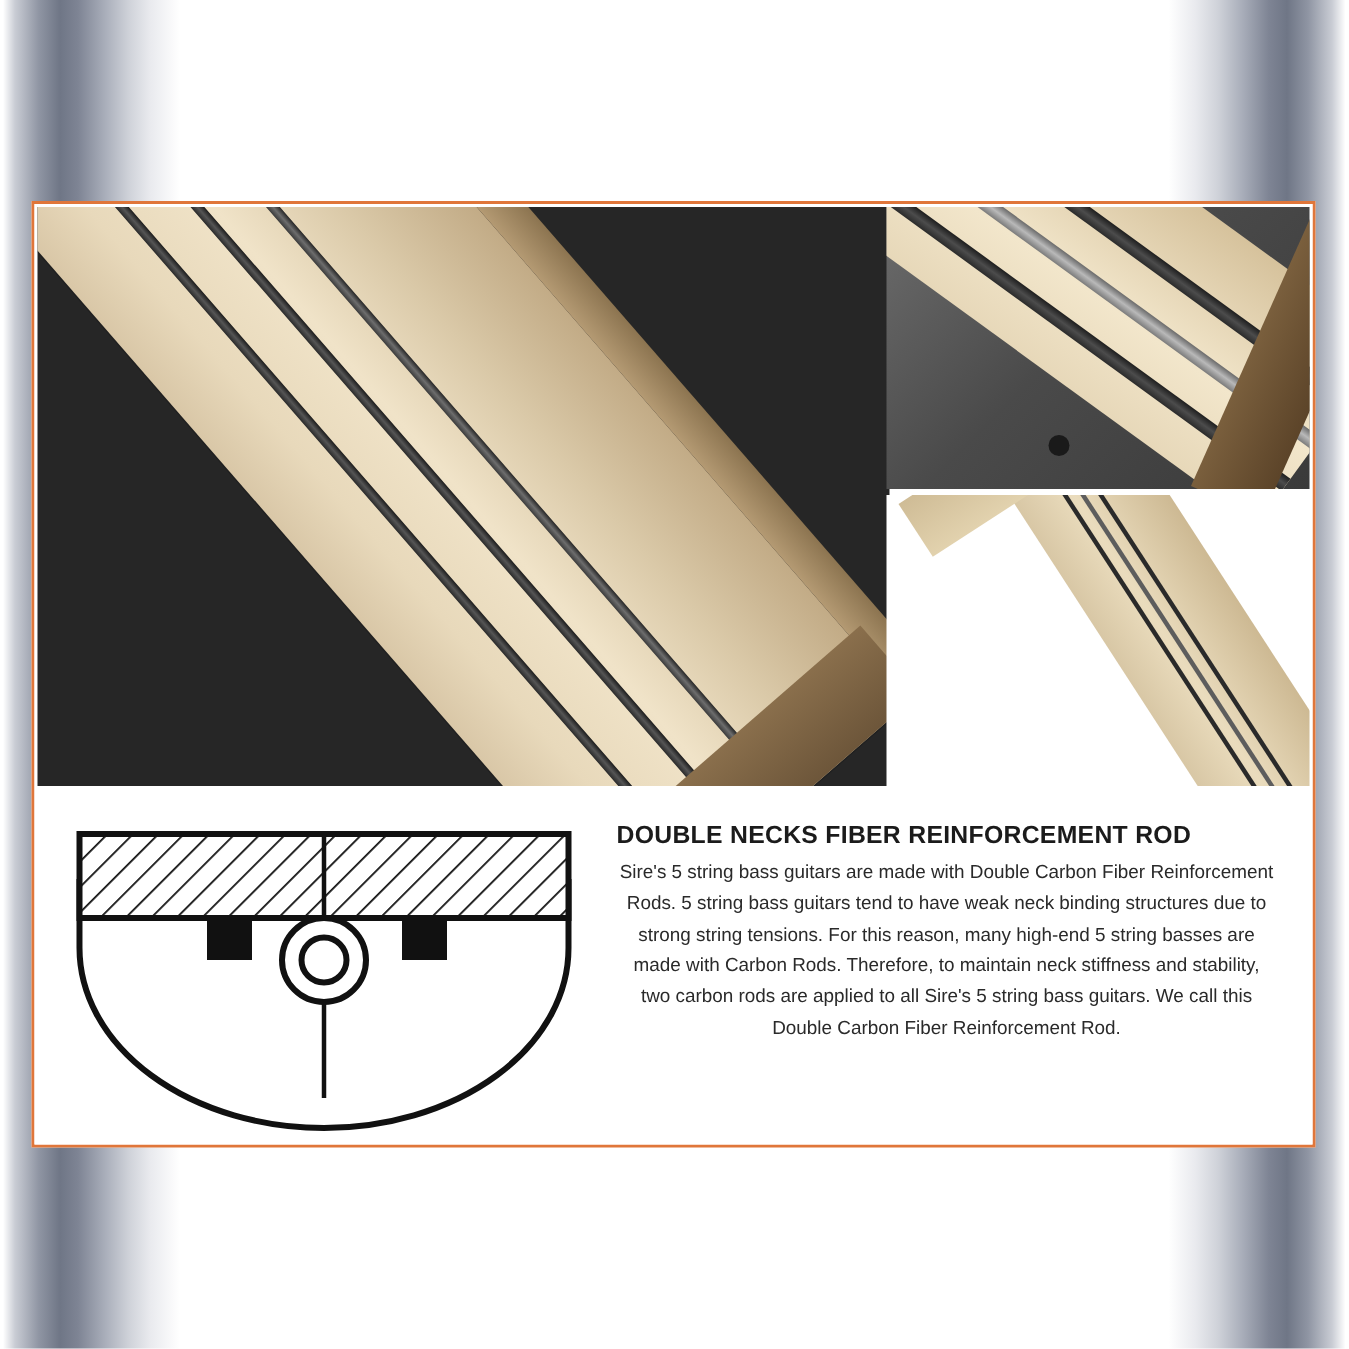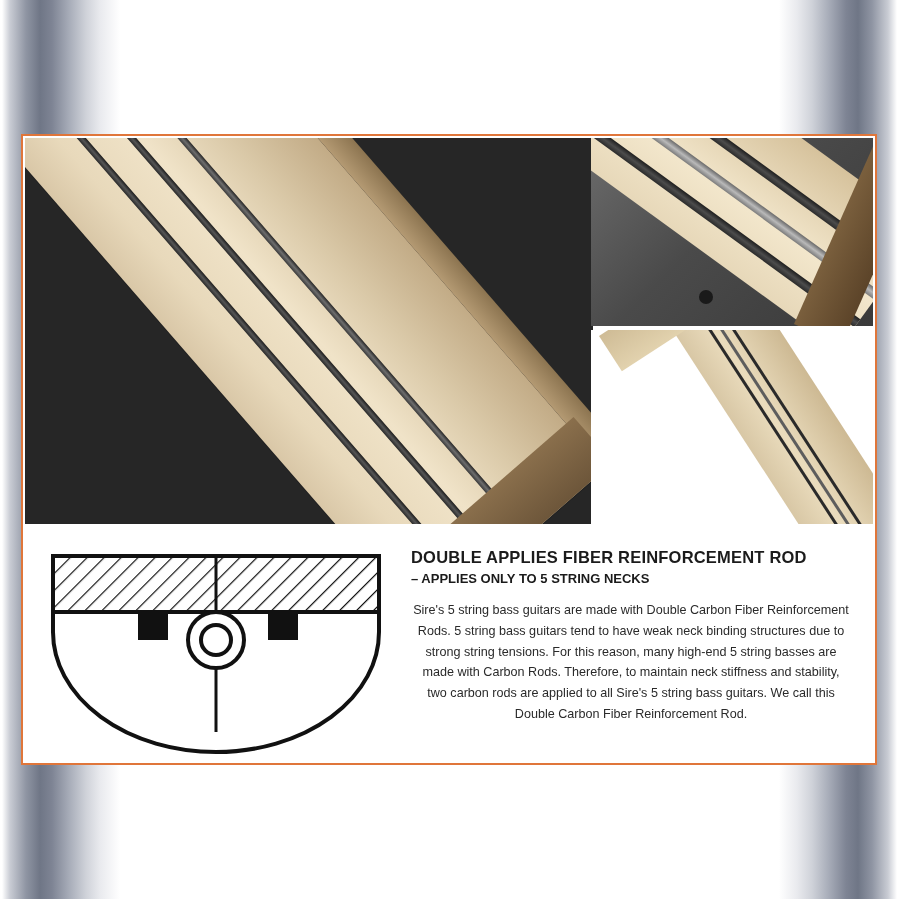--- a/index.html
+++ b/index.html
@@ -317,21 +317,20 @@
 
           <rect x="115" y="76" width="30" height="28" fill="#111111"></rect>
           <rect x="245" y="76" width="30" height="28" fill="#111111"></rect>
 
           <circle cx="193" cy="104" r="28" fill="#ffffff" stroke="#111111" stroke-width="4"></circle>
           <circle cx="193" cy="104" r="15" fill="#ffffff" stroke="#111111" stroke-width="4"></circle>
         </svg>
       </div>
 
       <div class="text-cell">
-        <h2 class="section-title">DOUBLE APPLIES FIBER REINFORCEMENT ROD</h2>
-        <h3 class="section-sub">– APPLIES ONLY TO 5 STRING NECKS</h3>
+        <h2 class="section-title">DOUBLE NECKS FIBER REINFORCEMENT ROD</h2>
         <p class="body-text"> Sire's 5 string bass guitars are made with Double Carbon Fiber Reinforcement Rods. 5 string bass guitars tend to have weak neck binding structures due to strong string tensions. For this reason, many high-end 5 string basses are made with Carbon Rods. Therefore, to maintain neck stiffness and stability, two carbon rods are applied to all Sire's 5 string bass guitars. We call this Double Carbon Fiber Reinforcement Rod.</p>
       </div>
 
     </div>
 
   </div>
 </div>
 
 </body></html>

